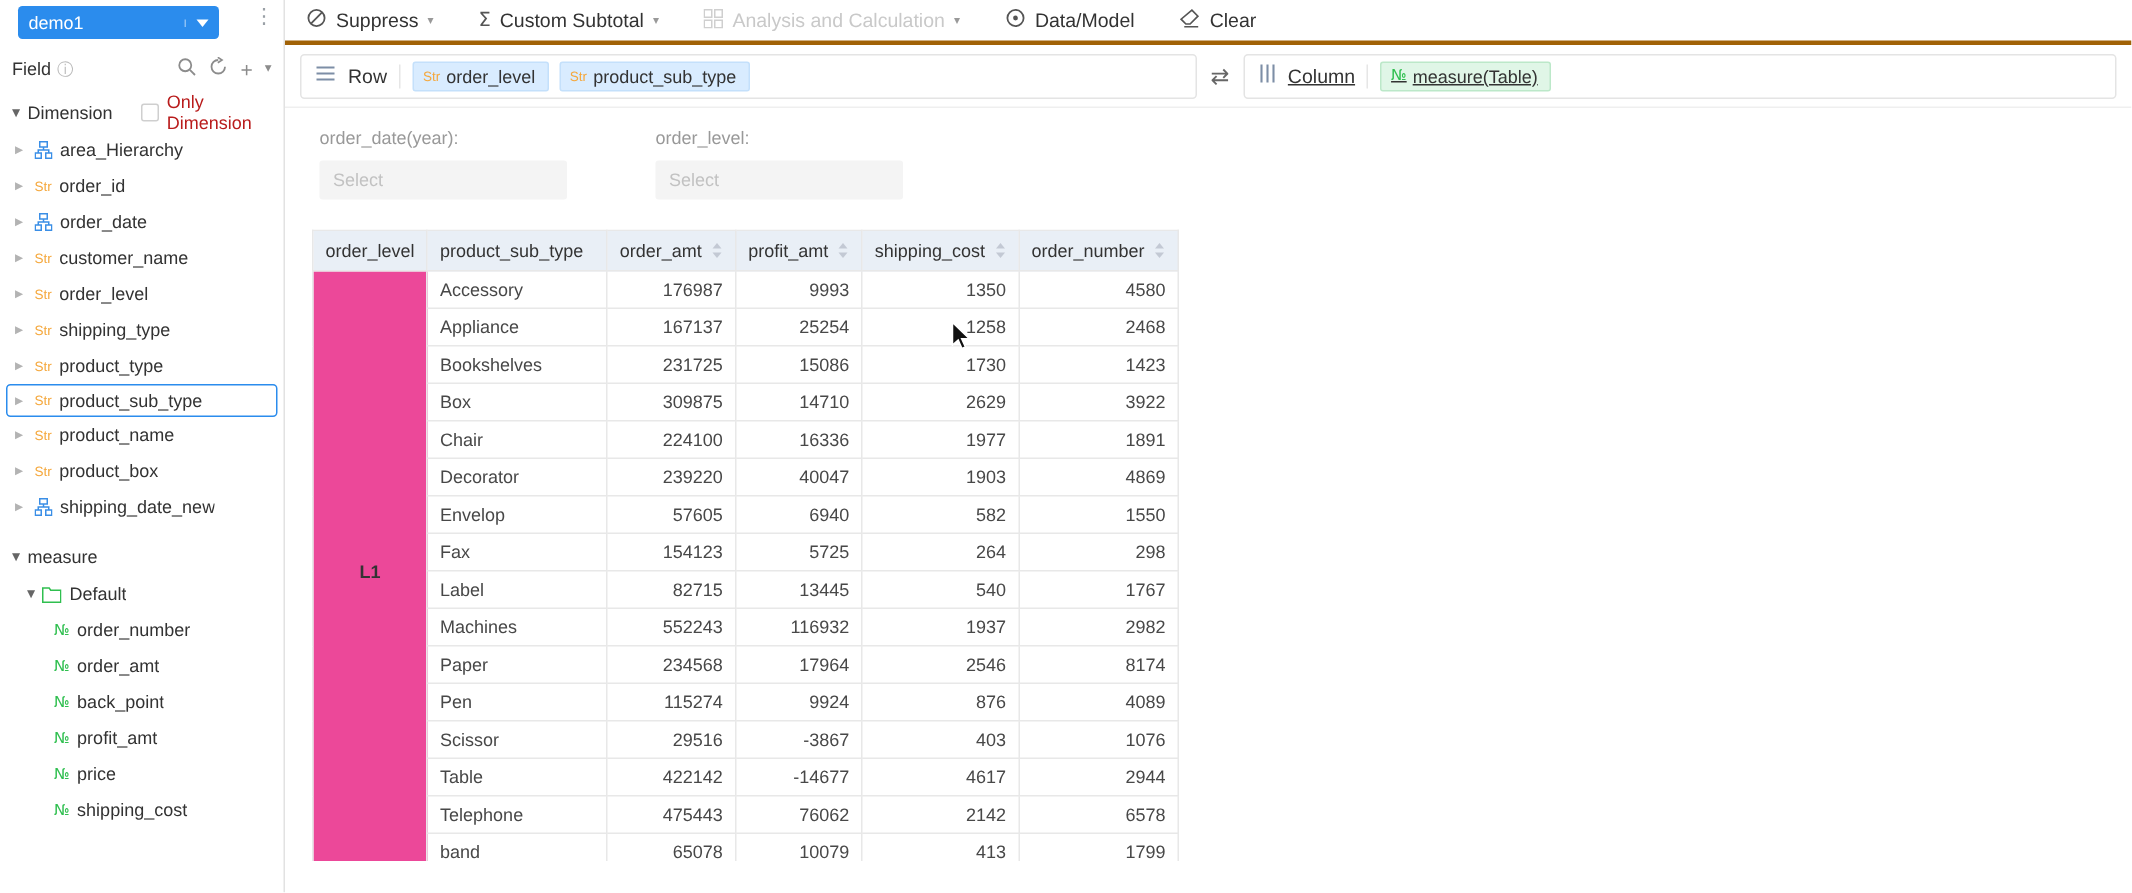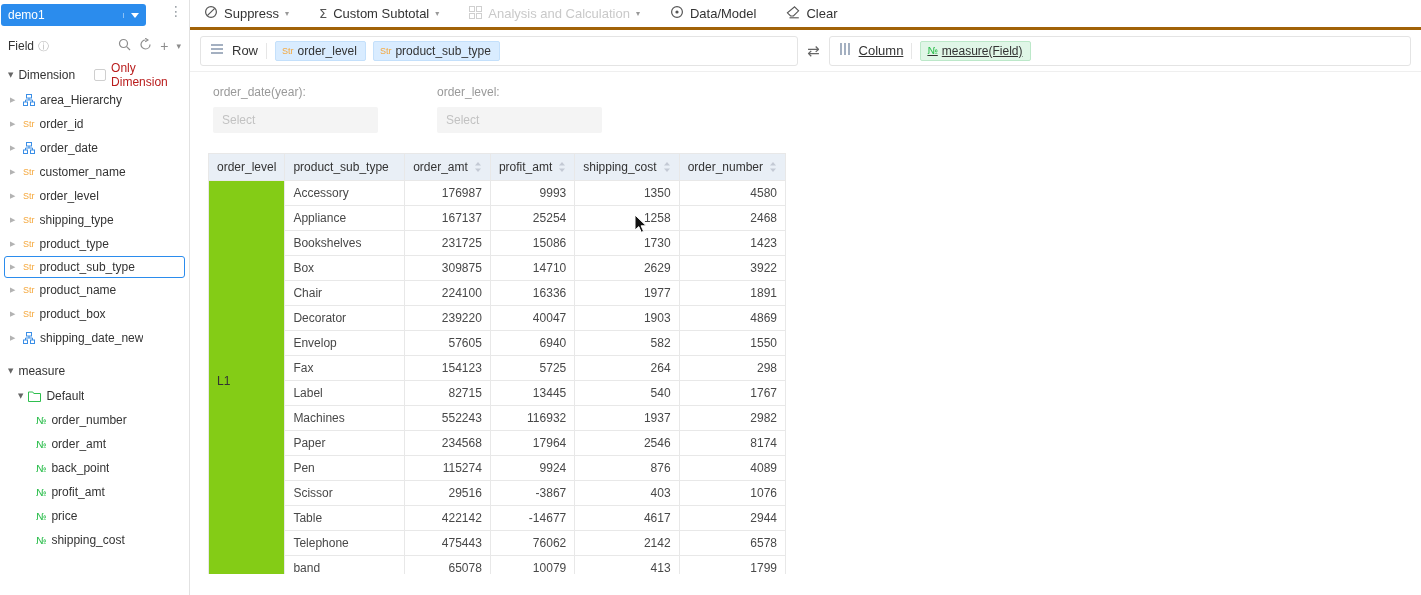--- a/index.html
+++ b/index.html
@@ -3,21 +3,21 @@
 <meta charset="utf-8">
 <style>
   * { margin:0; padding:0; box-sizing:border-box; }
   html,body { width:1421px; height:595px; overflow:hidden; background:#fff;
     font-family:"Liberation Sans","DejaVu Sans",sans-serif; font-size:12px; color:#333; }
   .glyph { font-family:"DejaVu Sans",sans-serif; }
   .app { display:flex; width:100%; height:100%; }
 
   
   .sidebar { width:190px; flex:0 0 190px; border-right:1px solid #e2e2e2; display:flex; flex-direction:column; background:#fff; }
-  .sidebar-top { display:flex; align-items:flex-start; gap:23px; padding:4px 6px 4px 1px; }
+  .sidebar-top { display:flex; align-items:flex-start; gap:23px; padding:4px 6px 4px 12px; }
   .dataset-btn { flex:1; height:22px; background:#2b8ced; color:#fff; border:none; border-radius:3px;
     display:flex; align-items:center; justify-content:space-between; padding:0 7px; font-size:12px; cursor:pointer; }
   .dataset-btn .dd-wrap { border-left:1px solid rgba(255,255,255,.45); padding-left:7px; margin-left:6px; display:flex; align-items:center; }
   .caret-white { width:0; height:0; border-left:4px solid transparent; border-right:4px solid transparent; border-top:5px solid #fff; }
   .kebab { color:#9aa0a6; font-size:14px; line-height:1; letter-spacing:0; }
   .field-row { display:flex; align-items:center; gap:4px; padding:8px 8px 6px 8px; }
   .info { color:#b9b9b9; font-size:11px; }
   .field-icons { margin-left:auto; display:flex; align-items:center; gap:8px; color:#8c8c8c; }
   .field-icons .plus { font-size:14px; line-height:1; color:#8c8c8c; }
   .field-icons .caret { font-size:9px; color:#8c8c8c; }
@@ -61,21 +61,21 @@
   .select-box { width:165px; height:26px; background:#f4f4f4; border-radius:2px; color:#c2c2c2; display:flex; align-items:center; padding-left:9px; margin-top:8px; cursor:pointer; }
 
   .table-wrap { margin:20px 0 0 18px; height:421px; overflow:hidden; width:578px; }
   table { border-collapse:collapse; table-layout:fixed; background:#fff; }
   th, td { border:1px solid #e8e8e8; font-weight:normal; }
   thead th { background:#e9eff6; height:27px; padding:0 8px; text-align:left; color:#333; }
   .th-inner { display:flex; align-items:center; justify-content:space-between; gap:6px; }
   .sorter { display:flex; align-items:center; cursor:pointer; }
   tbody td { height:25px; padding:0 8px; color:#484848; }
   td.num { text-align:right; }
-  td.group-cell { vertical-align:middle; text-align:left; padding-left:8px; color:#333; background:#84cc16; }
+  td.group-cell { vertical-align:middle; text-align:center; padding-left:8px; color:#333; background:#ec4899;font-weight:bold; }
 
   .statusbar { height:20px; flex:0 0 20px; border-top:1px solid #ececec; display:flex; align-items:center; justify-content:flex-end; gap:10px; padding-right:10px; color:#8c8c8c; background:#fff; }
 
   .cursor { position:absolute; left:444px; top:142px; z-index:50; pointer-events:none; }
 </style>
 </head>
 <body>
 
 <div class="app">
 
@@ -314,21 +314,21 @@
                 <line x1="2" y1="1" x2="2" y2="13"></line>
                 <line x1="6" y1="1" x2="6" y2="13"></line>
                 <line x1="10" y1="1" x2="10" y2="13"></line>
               </g>
             </svg></span>
         <span class="shelf-label">Column</span>
         <span class="vdiv"></span>
         <span style="display:flex;gap:7px">
             <span class="chip chip-green">
               <span class="num-ic">№</span>
-              <span>measure(Field)</span>
+              <span>measure(Table)</span>
             </span>
           </span>
       </div>
     </div>
 
     <div class="content">
       <div class="filters">
         <div>
           <div class="filter-label">order_date(year):</div>
           <div class="select-box">

